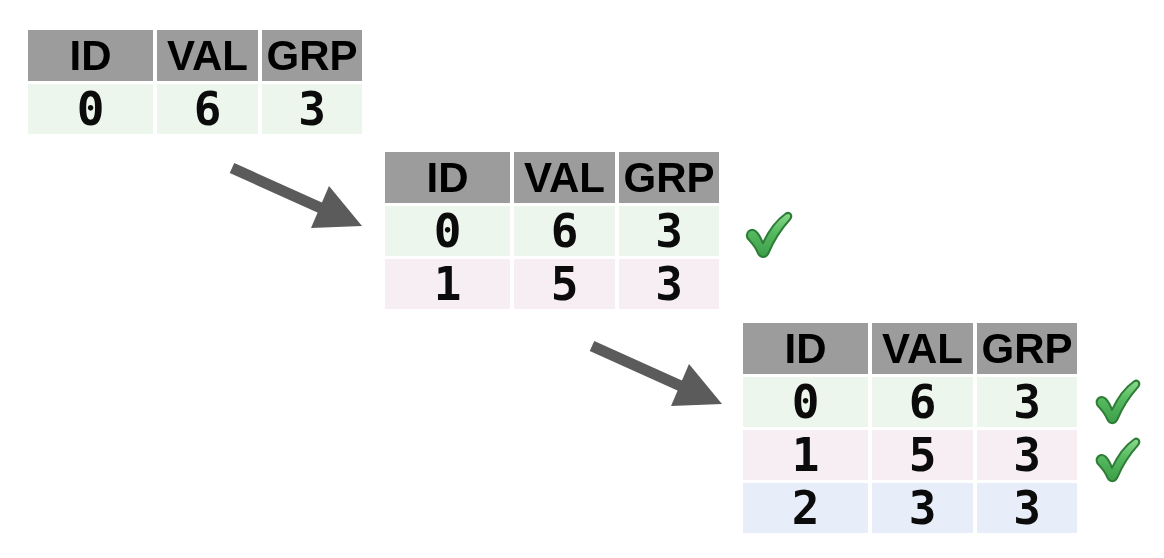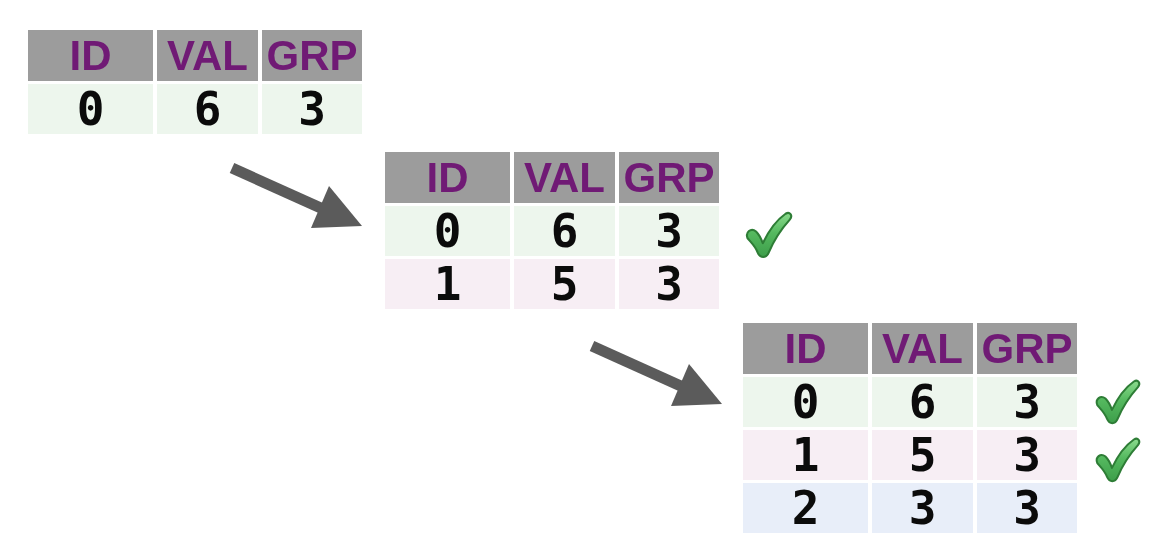--- a/index.html
+++ b/index.html
@@ -8,21 +8,21 @@
     overflow:hidden; font-family:"Liberation Sans", sans-serif;
   }
   .tbl {
     position:absolute; display:grid;
     grid-template-columns:125px 101px 100px;
     grid-template-rows:51px; grid-auto-rows:50px;
     row-gap:3px; column-gap:4px;
   }
   .cell { display:flex; align-items:center; justify-content:center; line-height:1; }
   .head {
-    background:#9c9c9c; color:#701a75; font-weight:bold; font-size:42px;
+    background:#9c9c9c; color:#000000; font-weight:bold; font-size:42px;
     font-family:"Liberation Sans", sans-serif;
   }
   .num {
     font-family:"DejaVu Sans Mono", monospace; font-weight:bold;
     font-size:46px; color:#0b0b0b;
   }
   .cell[data-tone="green"] { background:#edf6ed; }
   .cell[data-tone="pink"]  { background:#f7eef4; }
   .cell[data-tone="blue"]  { background:#e8eef9; }
   .abs { position:absolute; }

